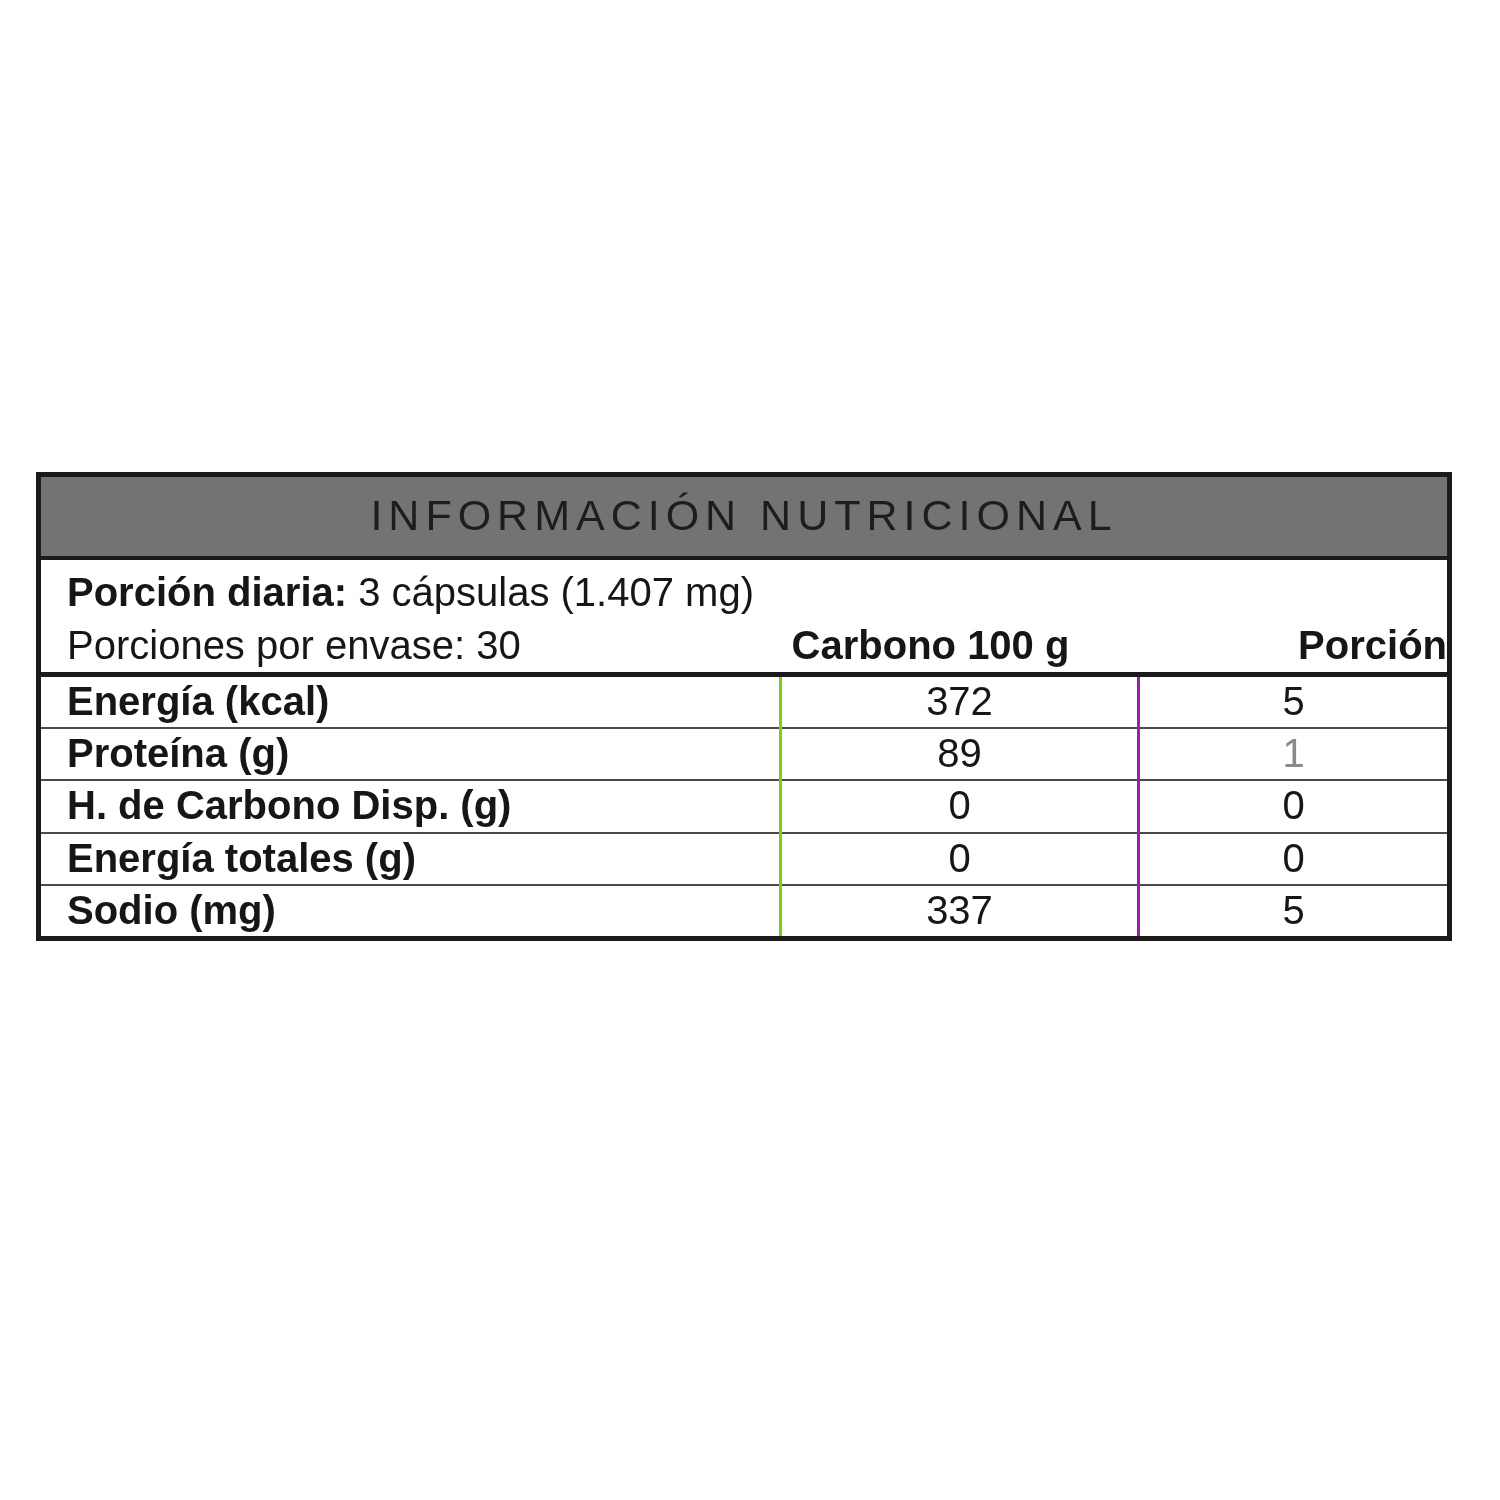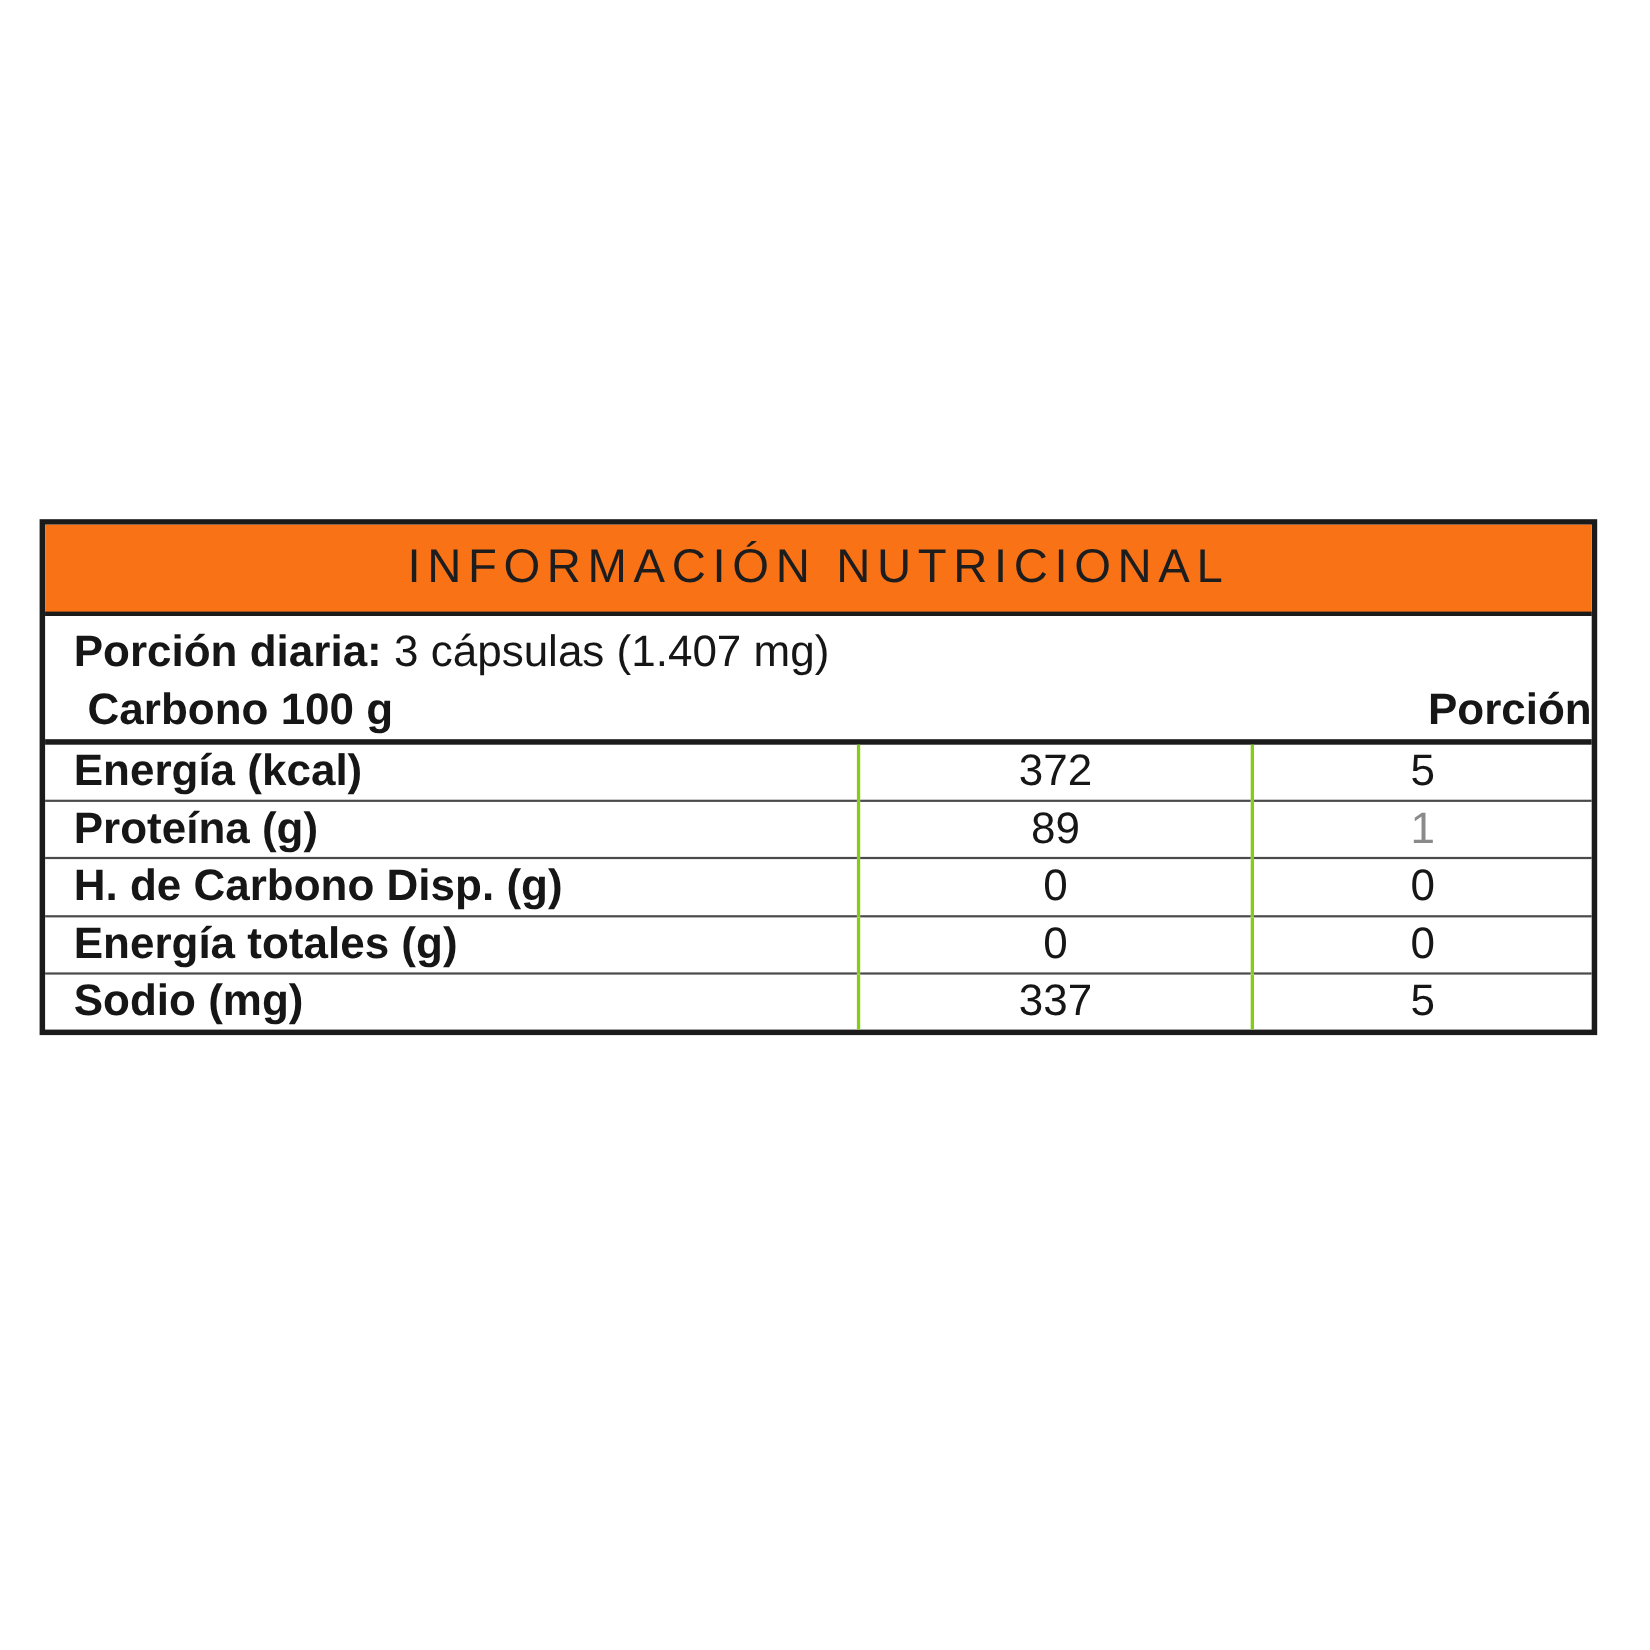--- a/index.html
+++ b/index.html
@@ -25,21 +25,21 @@
 
   .label {
     border: 5px solid #1b1b1b;
     background: #ffffff;
     box-sizing: border-box;
     width: 100%;
   }
 
   
   .title-band {
-    background: #f97316;
+    background: #737373;
     border-bottom: 4px solid #1b1b1b;
     text-align: center;
     padding: 14px 0 16px 0;
   }
   .title-band .title-text {
     font-size: 43px;
     letter-spacing: 6px;
     font-weight: 400;
     color: #1d1d1d;
     white-space: nowrap;
@@ -105,21 +105,21 @@
     width: 712px;
     padding-left: 26px;
     font-weight: bold;
     border-right: 3px solid #84cc16;
     white-space: nowrap;
   }
   .nutrient-table td.v100 {
     width: 355px;
     text-align: center;
     font-weight: 400;
-    border-right: 3px solid #84cc16;
+    border-right: 3px solid #a21caf;
   }
   .nutrient-table td.vportion {
     text-align: center;
     font-weight: 400;
   }
   .faint {
     color: #8a8a8a;
   }
 </style>
 </head>
@@ -131,20 +131,24 @@
     <div class="title-band">
       <span class="title-text">INFORMACIÓN NUTRICIONAL</span>
     </div>
 
     <div class="serving-row">
       <span class="bold">Porción diaria:</span>
       <span class="light">3 cápsulas (1.407 mg)</span>
     </div>
 
     <div class="head-row">
+      <div class="cell-name">
+        <span class="bold">Porciones por envase:</span>
+        <span class="light">30</span>
+      </div>
       <div class="cell-100">Carbono 100 g</div>
       <div class="cell-portion">Porción</div>
     </div>
 
     <table class="nutrient-table">
       <tbody>
         <tr>
           <td class="name">Energía (kcal)</td>
           <td class="v100">372</td>
           <td class="vportion">5</td>

